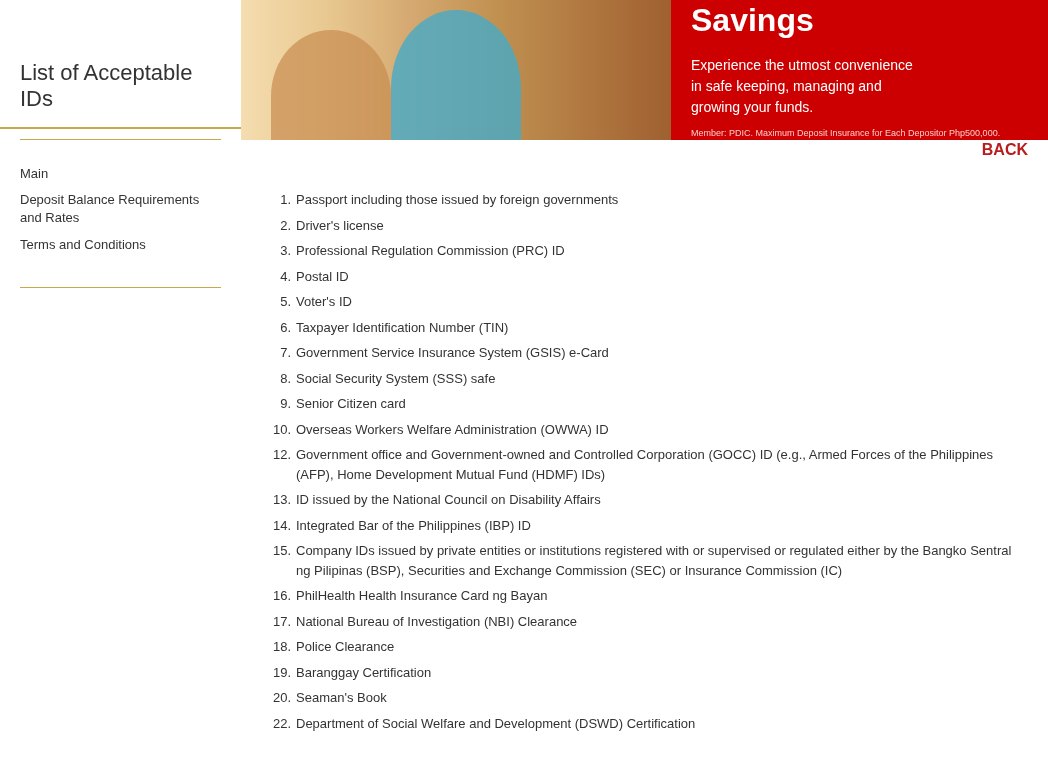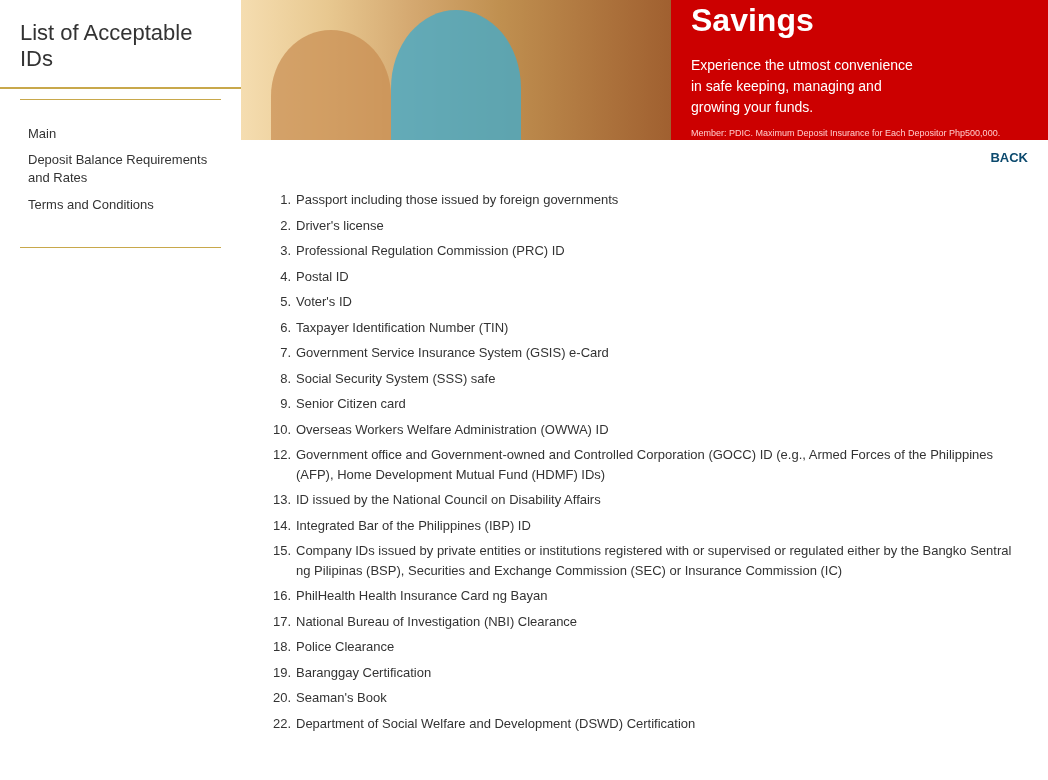--- a/index.html
+++ b/index.html
@@ -17,34 +17,34 @@
       flex-shrink: 0;
     }
 
     .sidebar-title {
       font-size: 22px;
       font-weight: normal;
       color: #333;
       padding: 20px 20px 15px 20px;
       border-bottom: 2px solid #c8a84b;
       margin-bottom: 0;
+      margin-top: 40px;
     }
 
     .sidebar-nav {
       padding: 15px 20px;
     }
 
     .sidebar-nav a {
       display: block;
       color: #333;
       text-decoration: none;
       font-size: 13px;
       margin-bottom: 8px;
       line-height: 1.4;
-      margin-left: 8px;
     }
 
     .sidebar-divider {
       border: none;
       border-bottom: 1px solid #c8a84b;
       margin: 10px 20px;
     }
 
     
     .main-content {
@@ -124,25 +124,25 @@
     }
 
     
     .content-area {
       padding: 10px 20px 20px 20px;
       position: relative;
     }
 
     .back-link {
       position: absolute;
-      top: 10px;
+      top: 1px;
       right: 20px;
-      color: #0c4a6e;
+      color: #b91c1c;
       font-weight: bold;
-      font-size: 13px;
+      font-size: 16px;
       text-decoration: none;
       cursor: pointer;
     }
 
     .id-list {
       margin-top: 40px;
       padding-left: 0;
       list-style: none;
       counter-reset: item;
     }

